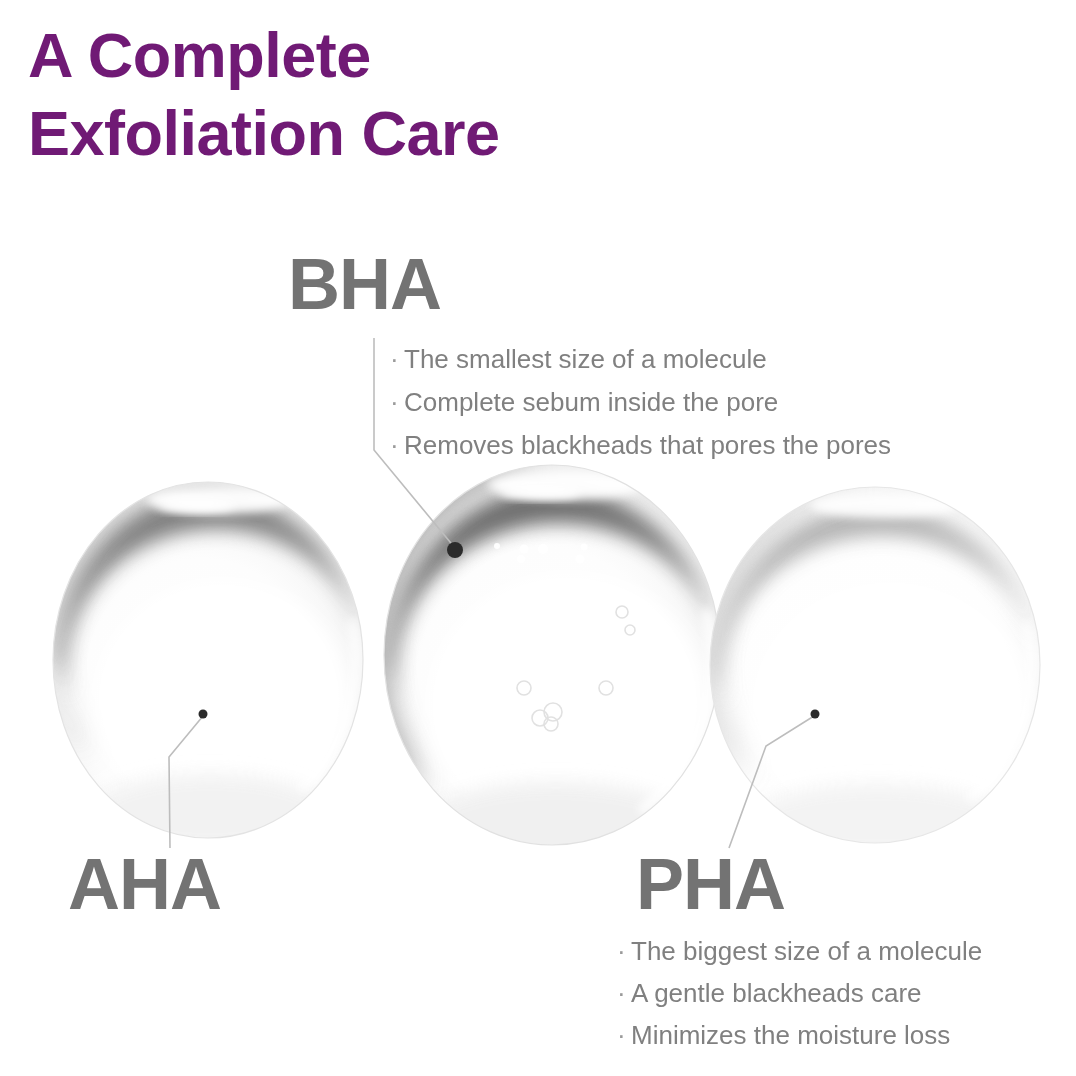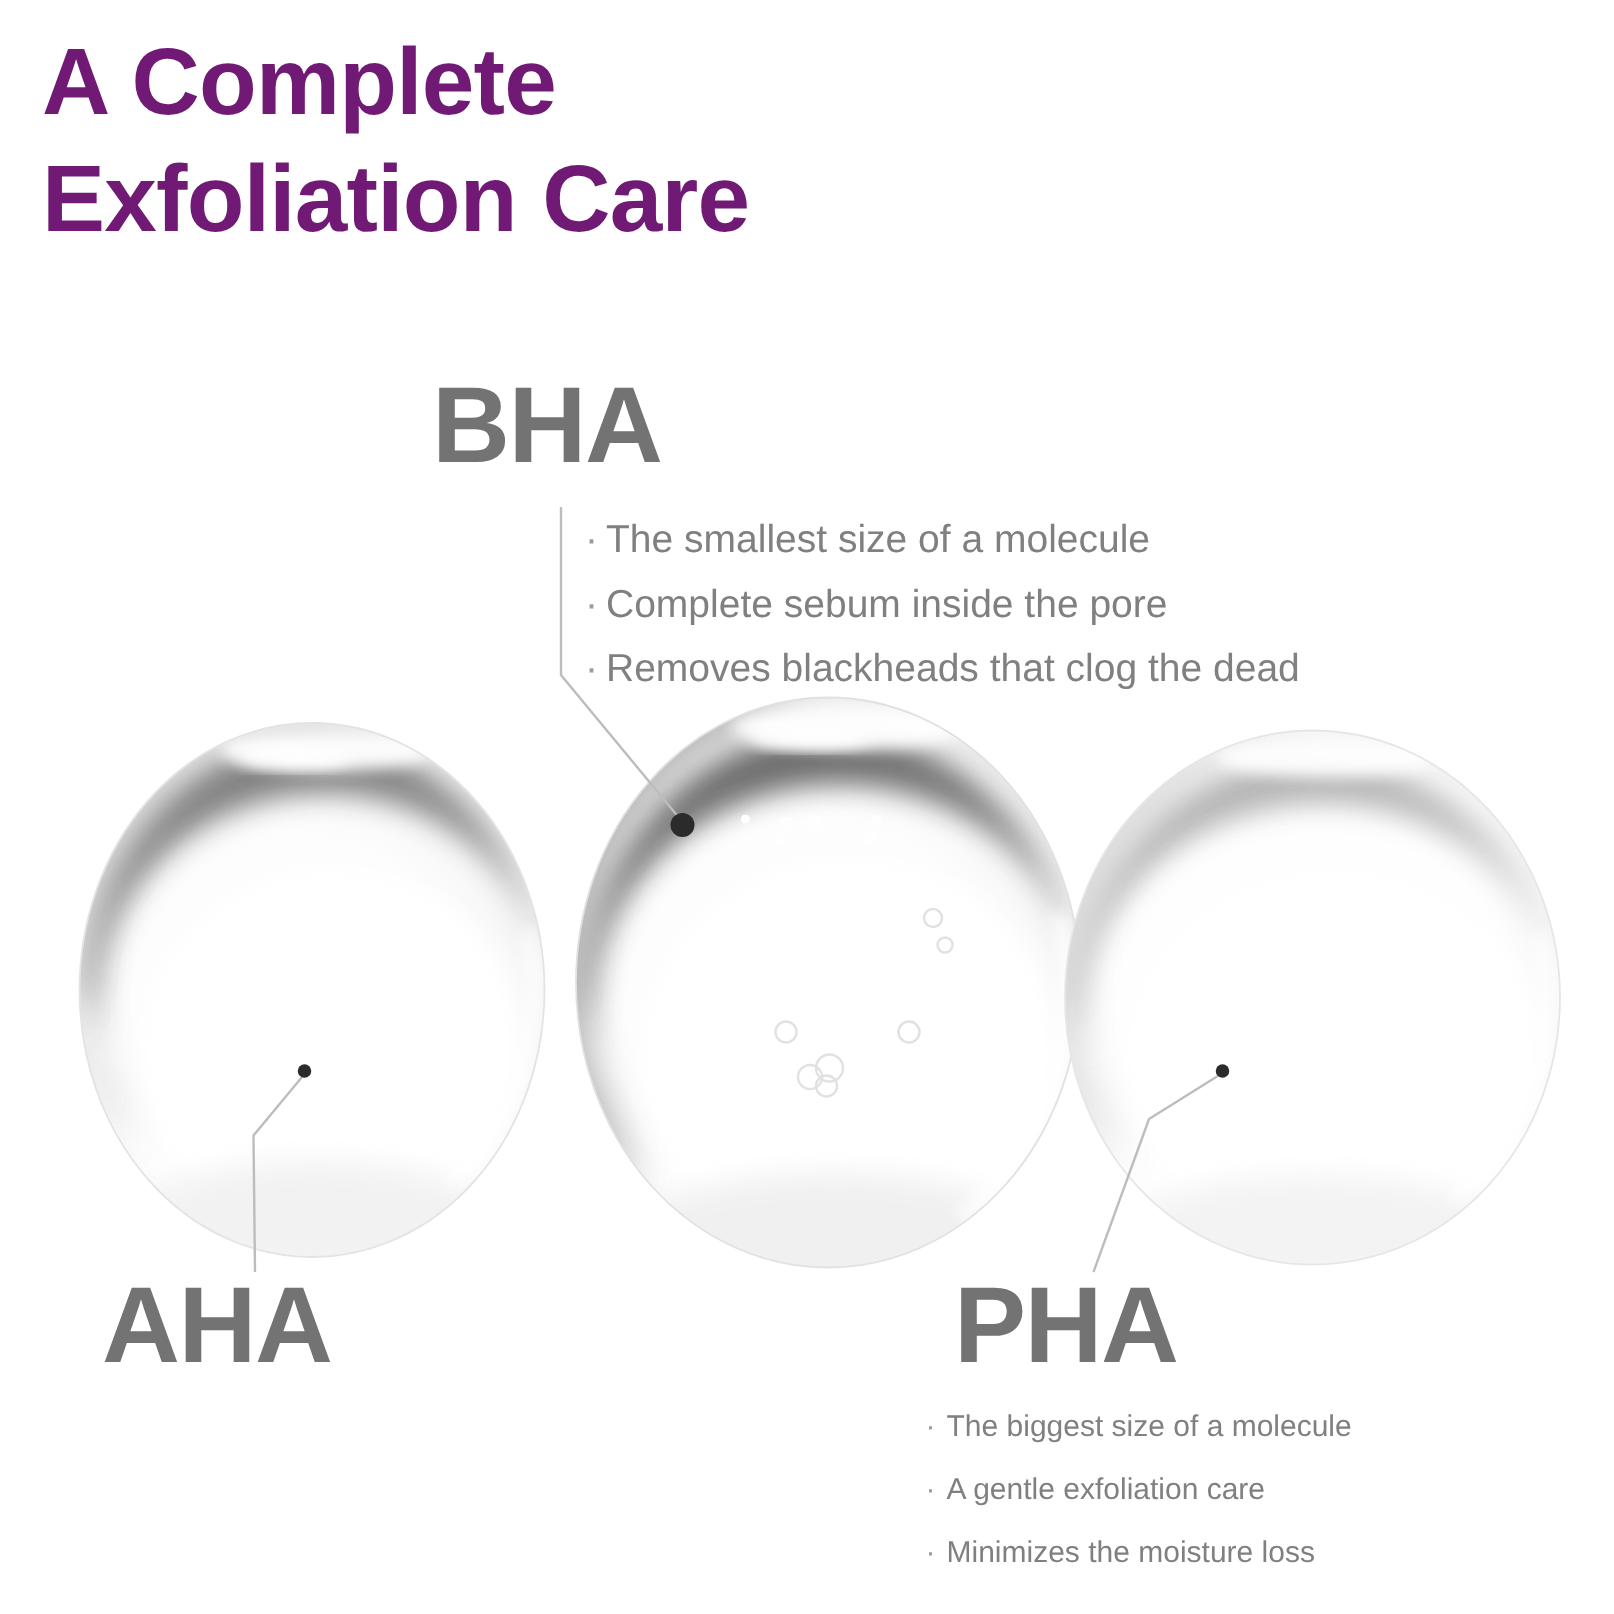--- a/index.html
+++ b/index.html
@@ -75,21 +75,21 @@
   #aha-bullets {
     left: 52px;
     top: 930px;
     font-size: 26px;
     line-height: 42px;
   }
   #aha-bullets .cont { padding-left: 0px; }
   #pha-bullets {
     left: 617px;
     top: 930px;
-    font-size: 20px;
+    font-size: 26px;
     line-height: 42px;
   }
   .dotmark {
     display: inline-block;
     width: 14px;
     color: #9a9a9a;
   }
 </style>
 </head>
 <body>
@@ -249,34 +249,34 @@
   <div class="acid-heading" id="bha-heading">BHA</div>
 
   <div class="bullets" id="bha-bullets">
     <div class="line">
       <span class="dotmark">·</span><span>The smallest size of a molecule</span>
     </div>
     <div class="line">
       <span class="dotmark">·</span><span>Complete sebum inside the pore</span>
     </div>
     <div class="line">
-      <span class="dotmark">·</span><span>Removes blackheads that clog the dead</span>
+      <span class="dotmark">·</span><span>Removes blackheads that pores the pores</span>
     </div>
   </div>
 
   <div class="acid-heading" id="aha-heading">AHA</div>
 
 
   <div class="acid-heading" id="pha-heading">PHA</div>
 
   <div class="bullets" id="pha-bullets">
     <div class="line">
       <span class="dotmark">·</span><span>The biggest size of a molecule</span>
     </div>
     <div class="line">
-      <span class="dotmark">·</span><span>A gentle exfoliation care</span>
+      <span class="dotmark">·</span><span>A gentle blackheads care</span>
     </div>
     <div class="line">
       <span class="dotmark">·</span><span>Minimizes the moisture loss</span>
     </div>
   </div>
 
 </div>
 
 </body></html>

